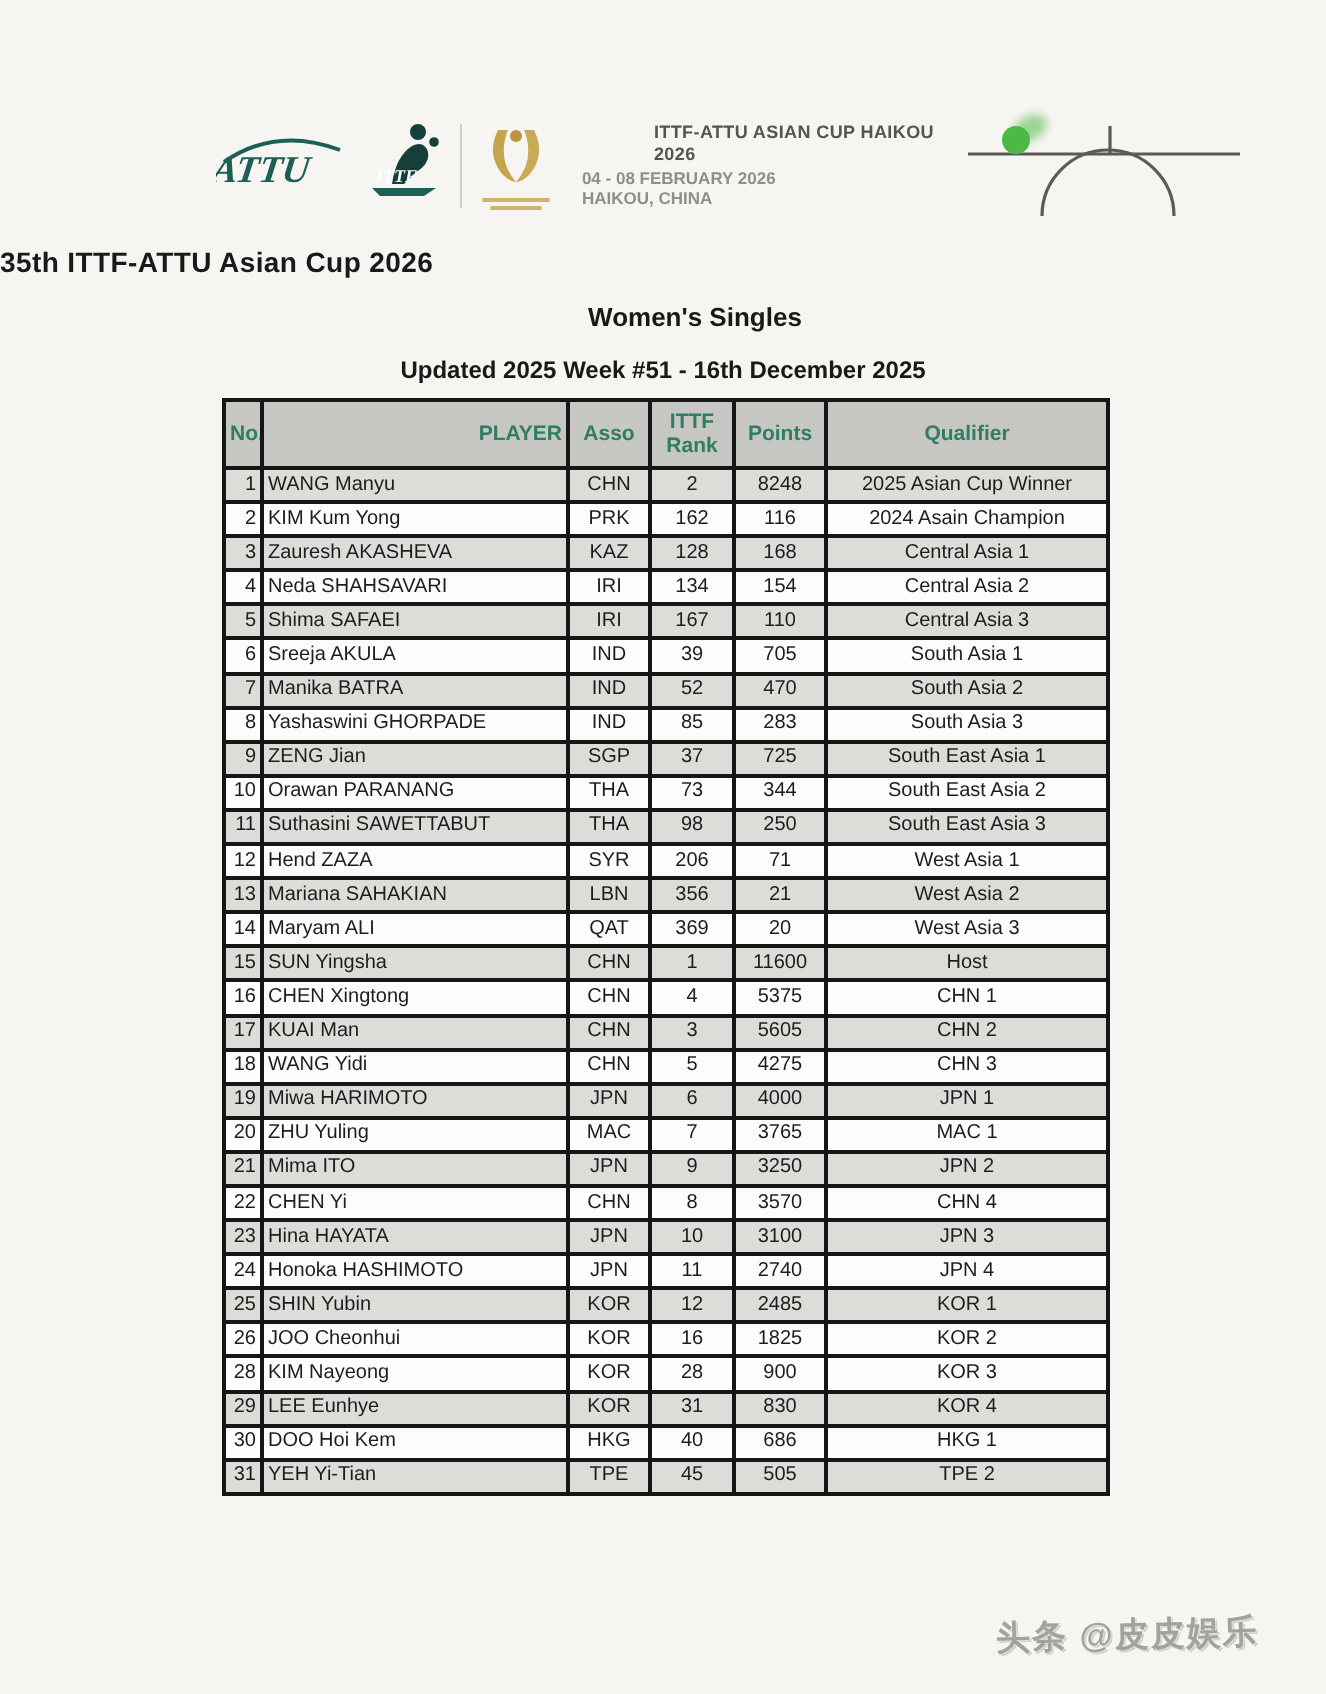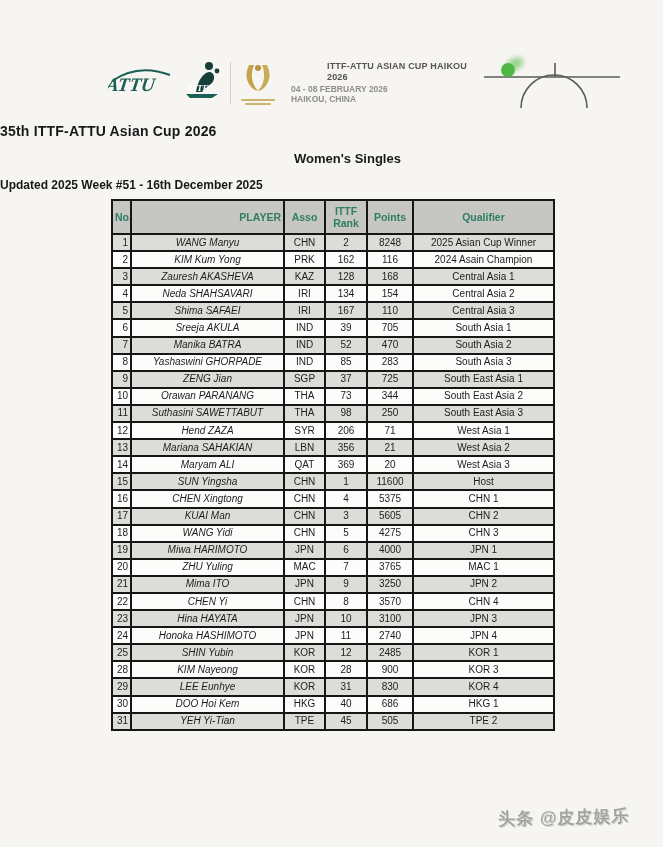--- a/index.html
+++ b/index.html
@@ -33,21 +33,21 @@
     position:absolute;top:123px;left:0;width:100%;
     text-align:left;font-size:14px;font-weight:bold;color:#191919;
     letter-spacing:.2px;
   }
   .subtitle{
     position:absolute;top:151px;left:0;width:100%;
     text-align:center;font-size:13px;font-weight:bold;color:#191919;margin-left:16px;
   }
   .updated{
     position:absolute;top:178px;left:0;width:100%;
-    font-size:12px;font-weight:bold;color:#191919;
+    text-align:center;font-size:12px;font-weight:bold;color:#191919;
   }
 
   
   table.ranking{
     position:absolute;top:199px;left:111px;
     width:442px;border-collapse:collapse;table-layout:fixed;
     background:#fbfbf9;
   }
   table.ranking th, table.ranking td{
     border:2px solid #161616;
@@ -59,21 +59,21 @@
     color:#2e7d64;
     font-size:10.5px;font-weight:bold;
     height:32px;text-align:center;line-height:1.15;
     white-space:normal;
   }
   table.ranking td{
     font-size:10px;height:15.1px;line-height:1;
     color:#1d1d1d;
   }
   td.c-no{text-align:right;padding-right:1px;}
-  td.c-player{text-align:center;padding-left:3px;font-style:italic;}
+  td.c-player{text-align:left;padding-left:3px;}
   td.c-asso, td.c-rank, td.c-points, td.c-qual{text-align:center;}
   tr.odd td{background:#dcdcd9;}
   tr.even td{background:#fcfcfa;}
 
   
   .watermark{
     position:absolute;top:806px;left:498px;
     font-size:17px;font-weight:bold;color:#a2a29e;
     letter-spacing:1px;
     text-shadow:0 0 1px #ffffff, 1px 1px 0 #cfcfcb;
@@ -358,20 +358,28 @@
         </tr>
         <tr class="odd">
           <td class="c-no">25</td>
           <td class="c-player">SHIN Yubin</td>
           <td class="c-asso">KOR</td>
           <td class="c-rank">12</td>
           <td class="c-points">2485</td>
           <td class="c-qual">KOR 1</td>
         </tr>
         <tr class="even">
+          <td class="c-no">26</td>
+          <td class="c-player">JOO Cheonhui</td>
+          <td class="c-asso">KOR</td>
+          <td class="c-rank">16</td>
+          <td class="c-points">1825</td>
+          <td class="c-qual">KOR 2</td>
+        </tr>
+        <tr class="even">
           <td class="c-no">28</td>
           <td class="c-player">KIM Nayeong</td>
           <td class="c-asso">KOR</td>
           <td class="c-rank">28</td>
           <td class="c-points">900</td>
           <td class="c-qual">KOR 3</td>
         </tr>
         <tr class="odd">
           <td class="c-no">29</td>
           <td class="c-player">LEE Eunhye</td>

